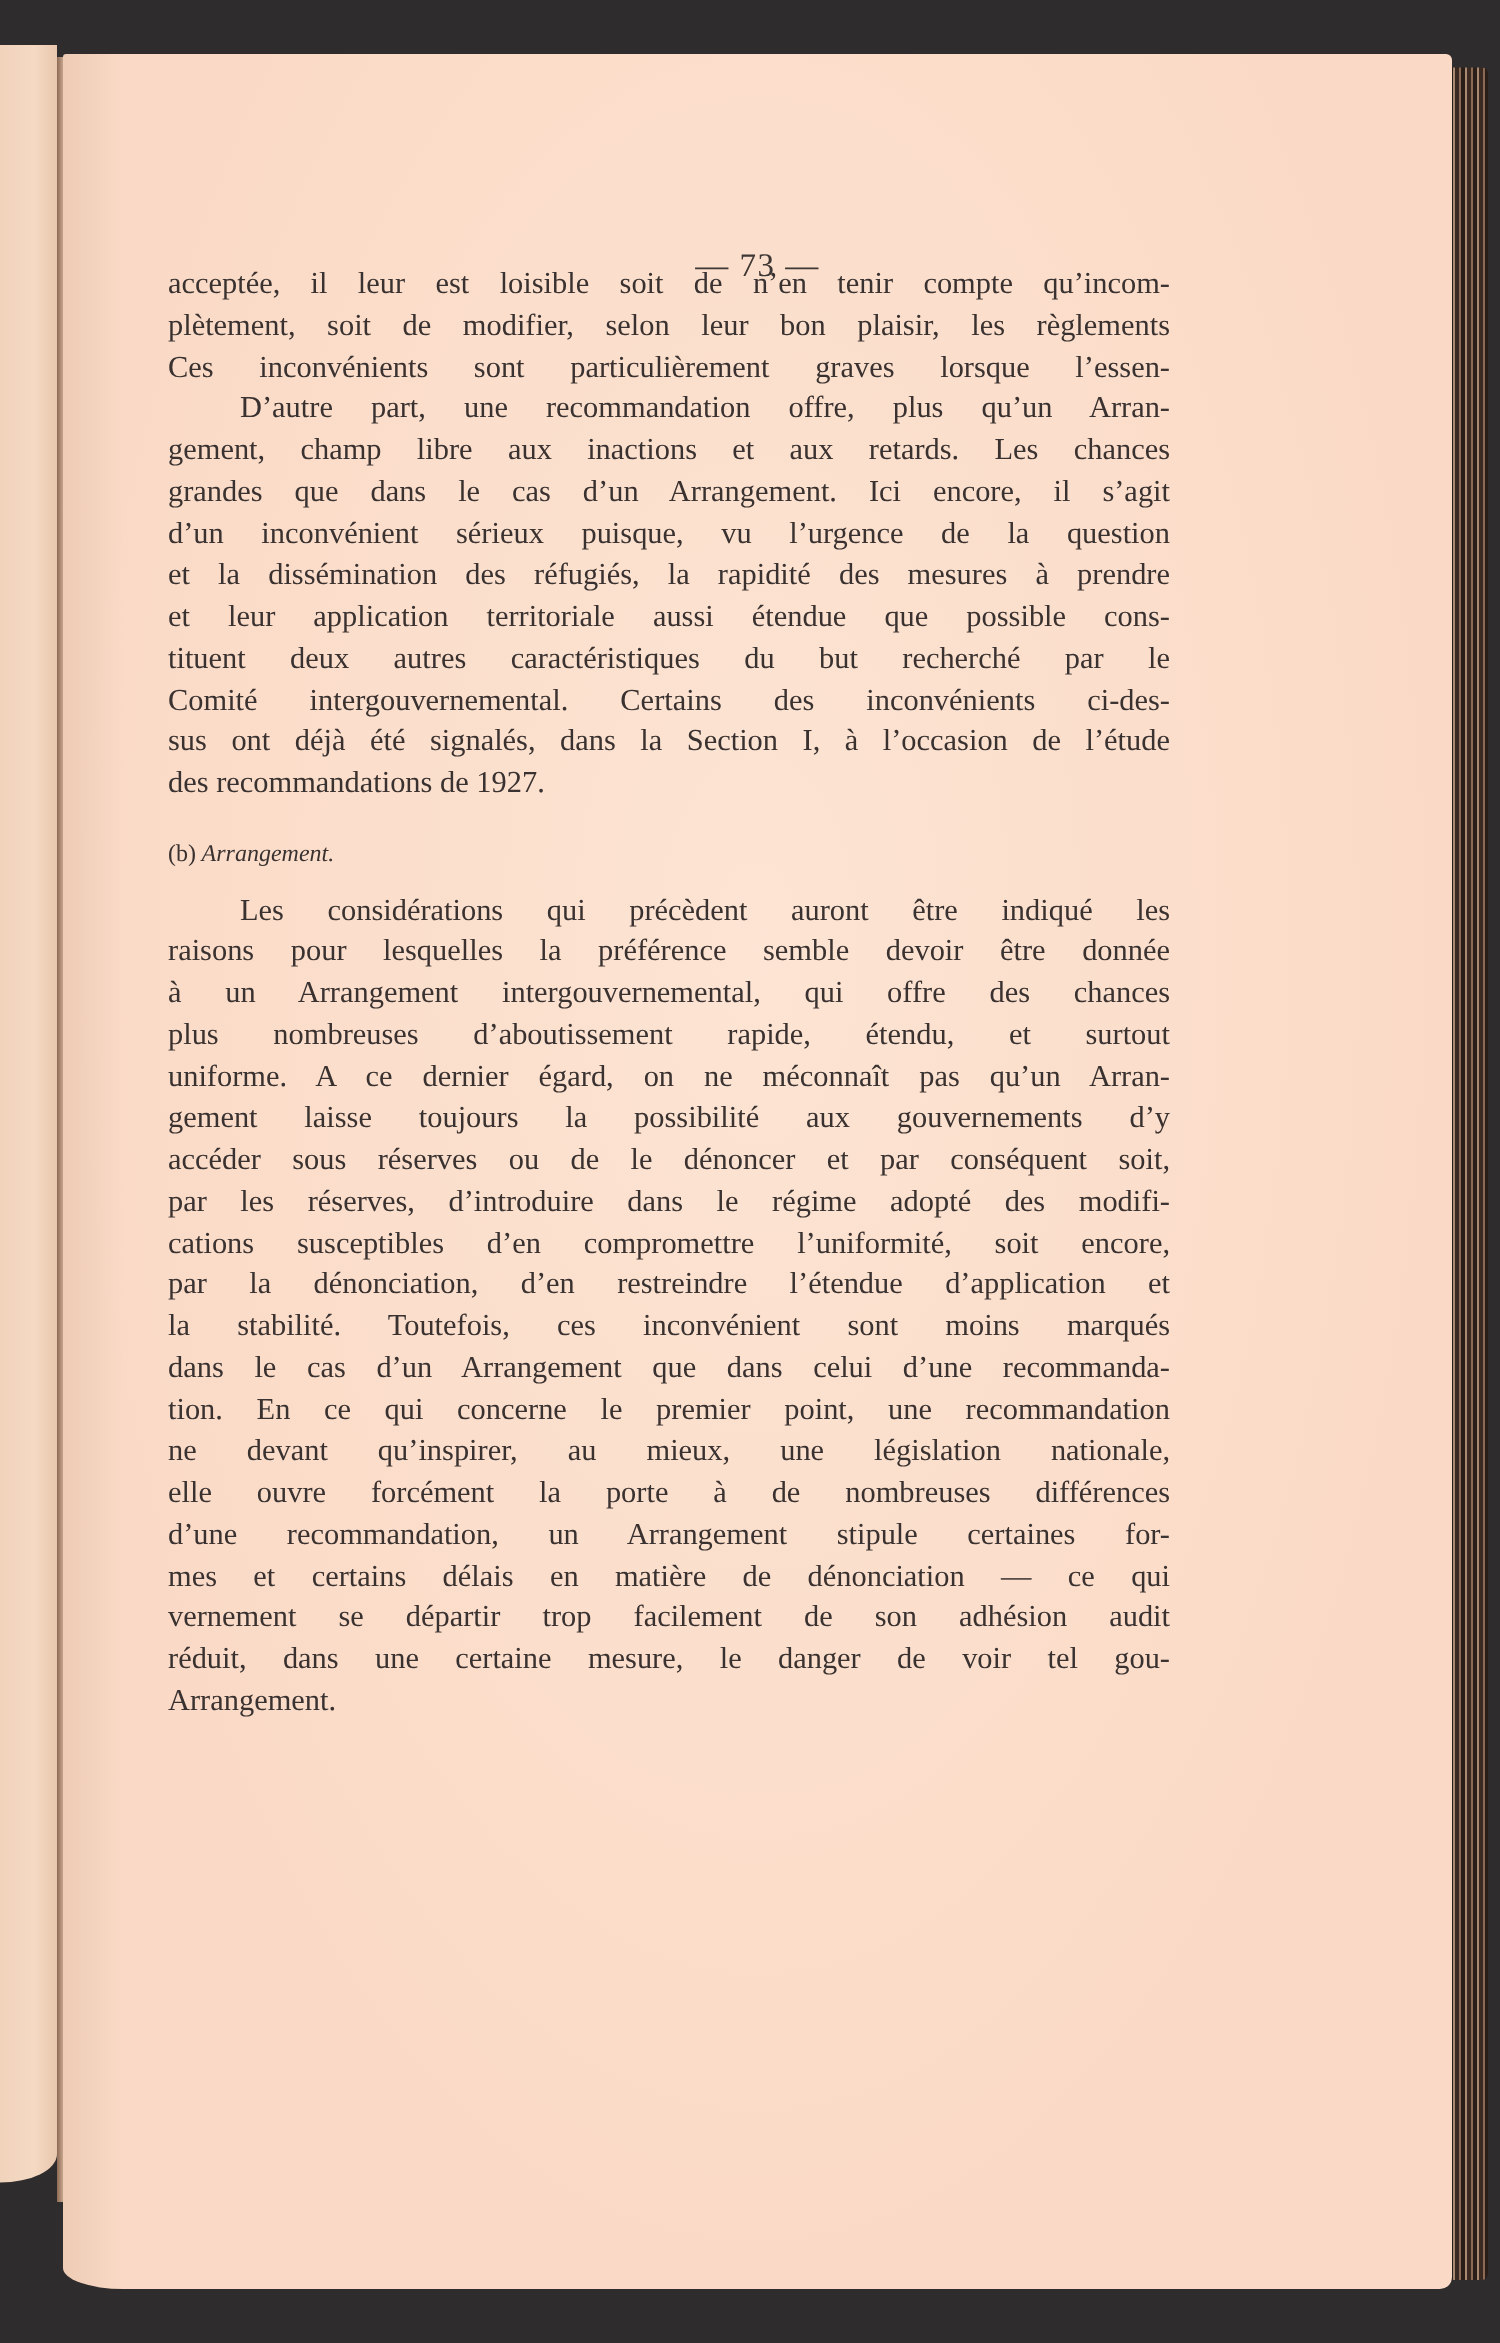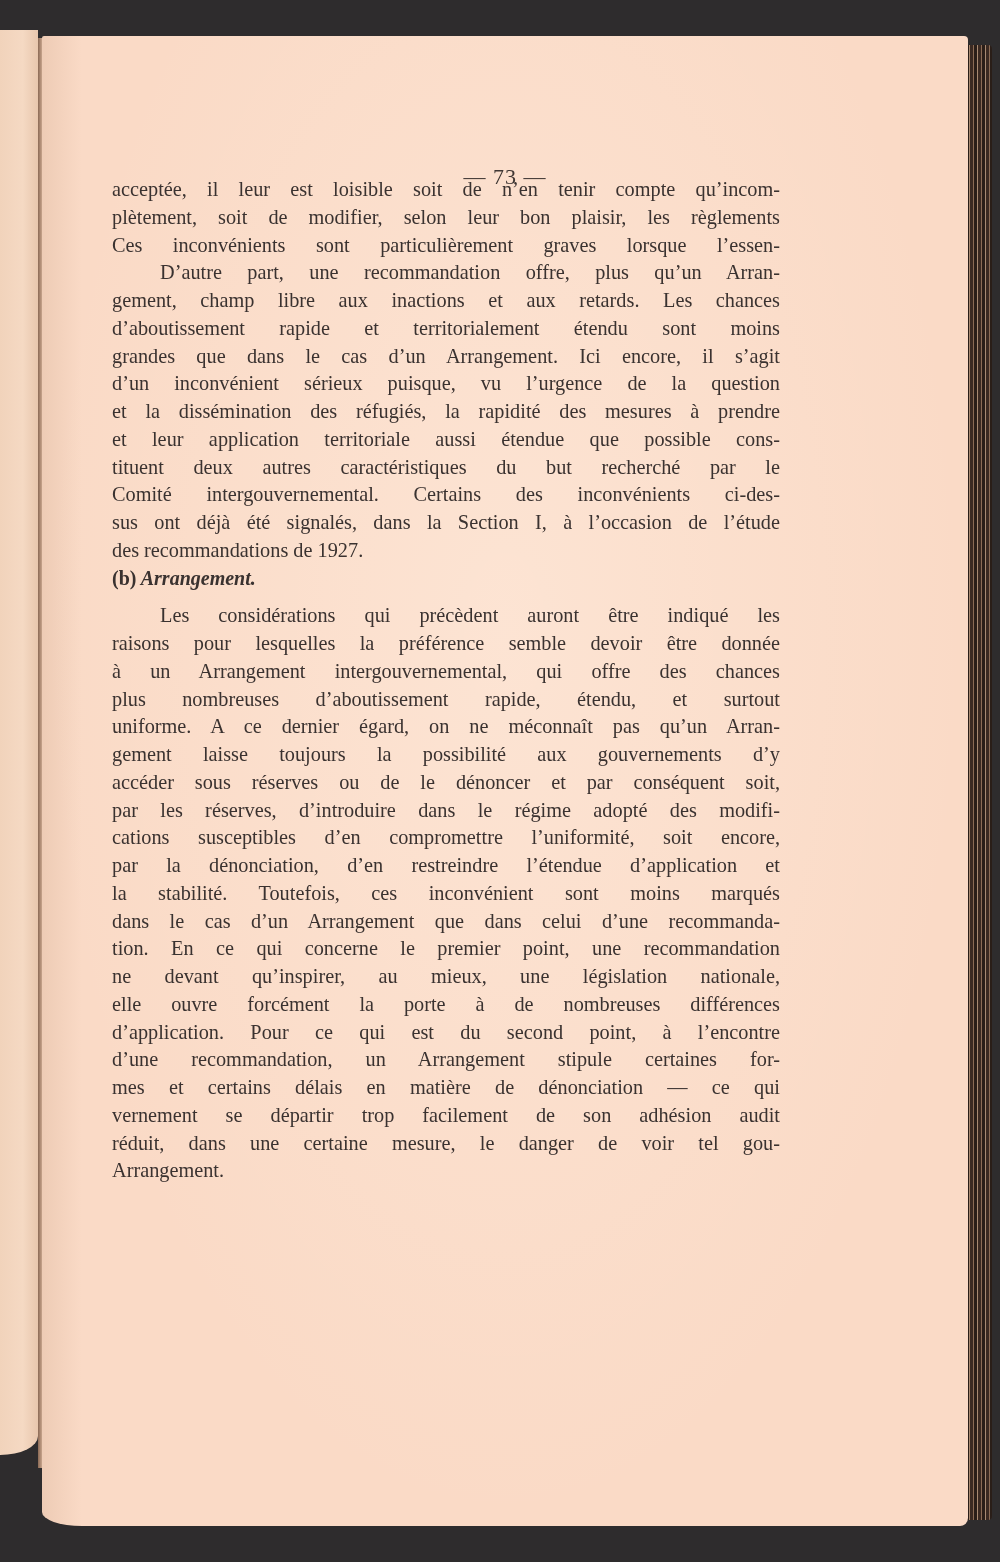--- a/index.html
+++ b/index.html
@@ -84,25 +84,25 @@
       display: block;
       text-align: justify;
       text-align-last: justify;
       white-space: nowrap;
       height: 27.75px;
     }
     .line.last {
       text-align-last: left;
     }
     .heading {
+      margin-top: 19px;
       margin-bottom: 10px;
       font-style: italic;
-      font-size: 20px;
+      font-size: 16px;
       height: 27.75px;
-      font-weight: bold;
     }
     .heading .paren {
       font-style: normal;
     }
   </style>
 </head>
 <body>
 
 <div class="left-page"></div>
 <div class="gutter-line"></div>
@@ -116,21 +116,20 @@
 
   <div class="para">
     <span class="line">acceptée, il leur est loisible soit de n’en tenir compte qu’incom-</span>
     <span class="line">plètement, soit de modifier, selon leur bon plaisir, les règlements</span>
     <span class="line">Ces inconvénients sont particulièrement graves lorsque l’essen-</span>
   </div>
 
   <div class="para">
     <span class="line" style="padding-left:48px;">D’autre part, une recommandation offre, plus qu’un Arran-</span>
     <span class="line">gement, champ libre aux inactions et aux retards. Les chances</span>
-    <span class="line">d’aboutissement rapide et territorialement étendu sont moins</span>
     <span class="line">grandes que dans le cas d’un Arrangement. Ici encore, il s’agit</span>
     <span class="line">d’un inconvénient sérieux puisque, vu l’urgence de la question</span>
     <span class="line">et la dissémination des réfugiés, la rapidité des mesures à prendre</span>
     <span class="line">et leur application territoriale aussi étendue que possible cons-</span>
     <span class="line">tituent deux autres caractéristiques du but recherché par le</span>
     <span class="line">Comité intergouvernemental. Certains des inconvénients ci-des-</span>
     <span class="line">sus ont déjà été signalés, dans la Section I, à l’occasion de l’étude</span>
     <span class="line last">des recommandations de 1927.</span>
   </div>
 
@@ -148,20 +147,19 @@
     <span class="line">gement laisse toujours la possibilité aux gouvernements d’y</span>
     <span class="line">accéder sous réserves ou de le dénoncer et par conséquent soit,</span>
     <span class="line">par les réserves, d’introduire dans le régime adopté des modifi-</span>
     <span class="line">cations susceptibles d’en compromettre l’uniformité, soit encore,</span>
     <span class="line">par la dénonciation, d’en restreindre l’étendue d’application et</span>
     <span class="line">la stabilité. Toutefois, ces inconvénient sont moins marqués</span>
     <span class="line">dans le cas d’un Arrangement que dans celui d’une recommanda-</span>
     <span class="line">tion. En ce qui concerne le premier point, une recommandation</span>
     <span class="line">ne devant qu’inspirer, au mieux, une législation nationale,</span>
     <span class="line">elle ouvre forcément la porte à de nombreuses différences</span>
-    <span class="line">d’application. Pour ce qui est du second point, à l’encontre</span>
     <span class="line">d’une recommandation, un Arrangement stipule certaines for-</span>
     <span class="line">mes et certains délais en matière de dénonciation — ce qui</span>
     <span class="line">vernement se départir trop facilement de son adhésion audit</span>
     <span class="line">réduit, dans une certaine mesure, le danger de voir tel gou-</span>
     <span class="line last">Arrangement.</span>
   </div>
 </div>
 
 </body></html>

